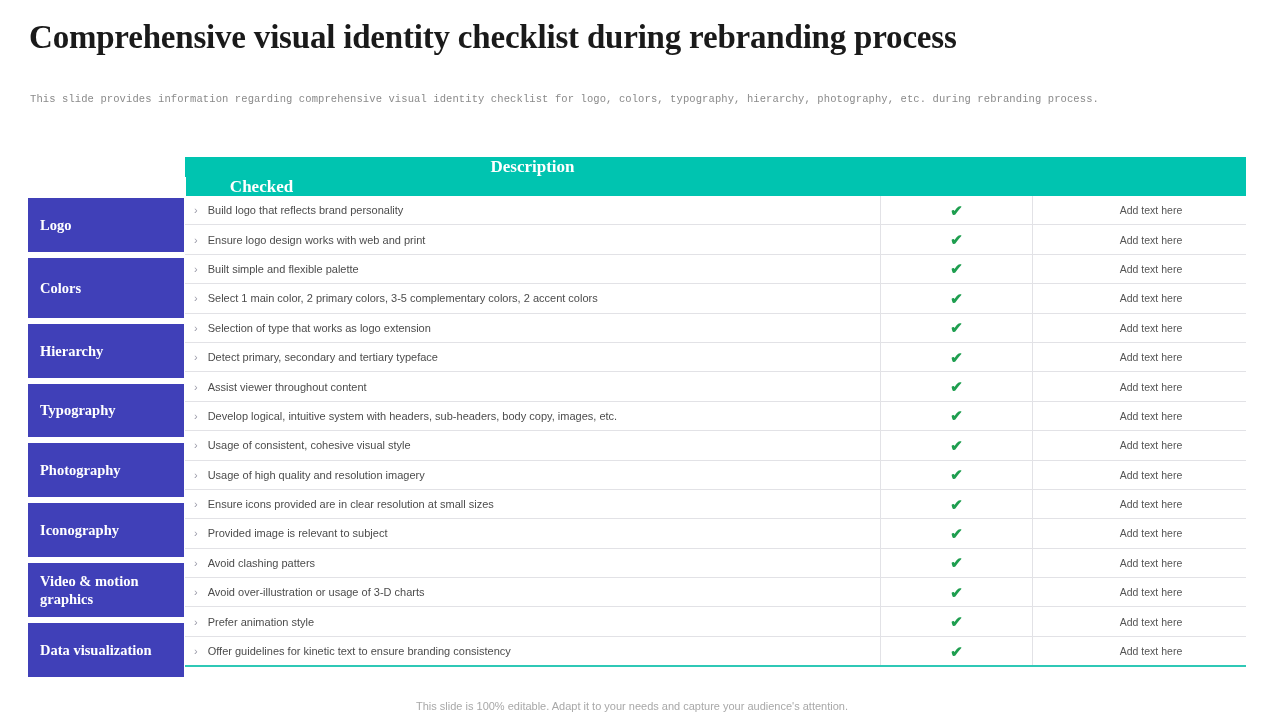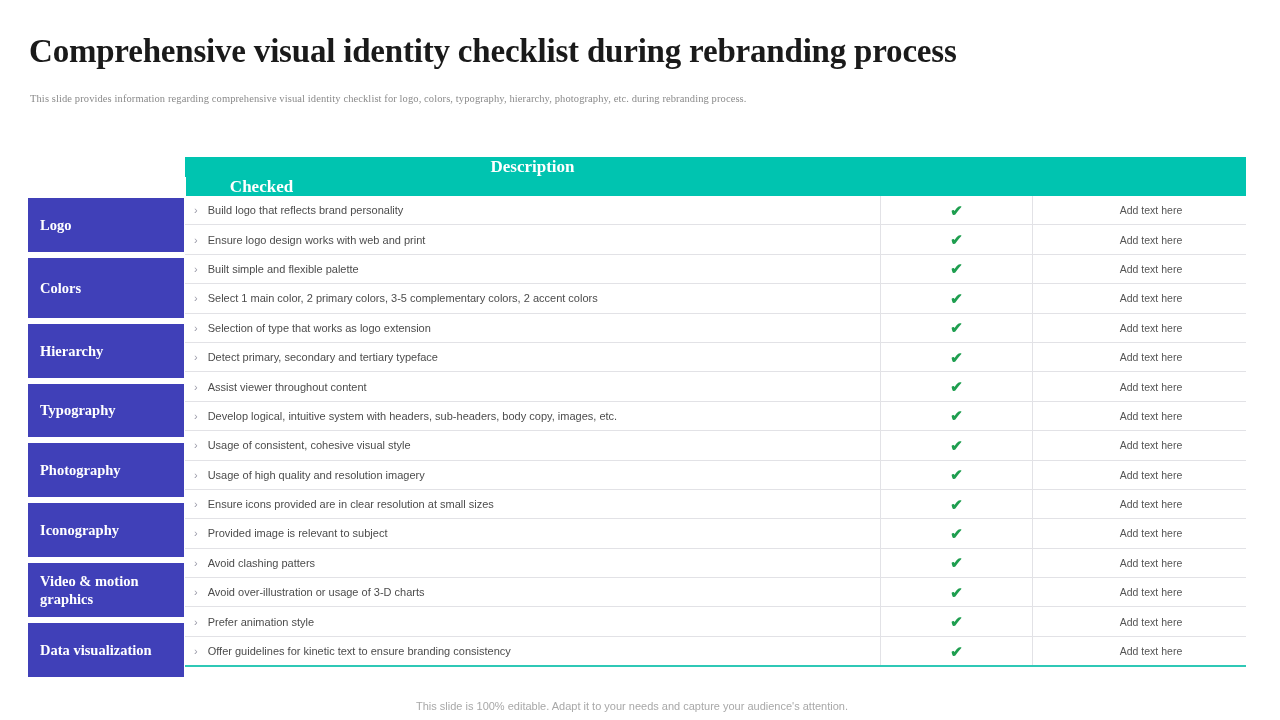--- a/index.html
+++ b/index.html
@@ -12,33 +12,33 @@
     background: #ffffff;
     font-family: "Liberation Sans", sans-serif;
     overflow: hidden;
     position: relative;
   }
 
   
   .slide-title {
     position: absolute;
     left: 29px;
-    top: 33px;
+    top: 19px;
     font-family: "Liberation Serif", serif;
     font-size: 33px;
     font-weight: bold;
     color: #1a1a1a;
     letter-spacing: -0.2px;
     white-space: nowrap;
   }
   .slide-subtitle {
     position: absolute;
     left: 30px;
     top: 93px;
-    font-family: Liberation Serif, serif;
+    font-family: Liberation Mono, monospace;
     font-size: 10.5px;
     color: #8a8a8a;
     letter-spacing: 0.1px;
     white-space: nowrap;
   }
 
   
   .cat-col {
     position: absolute;
     left: 28px;

